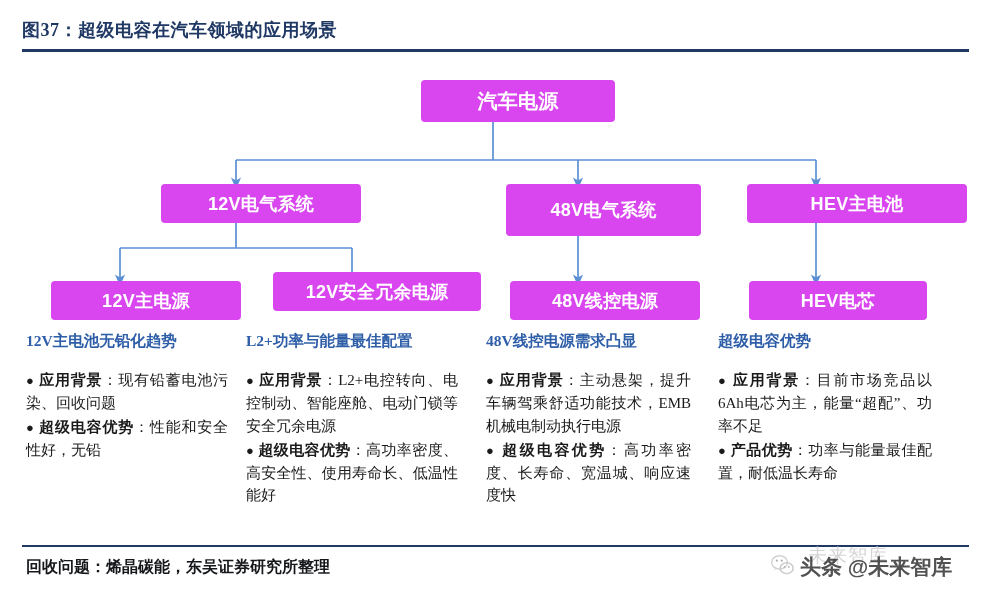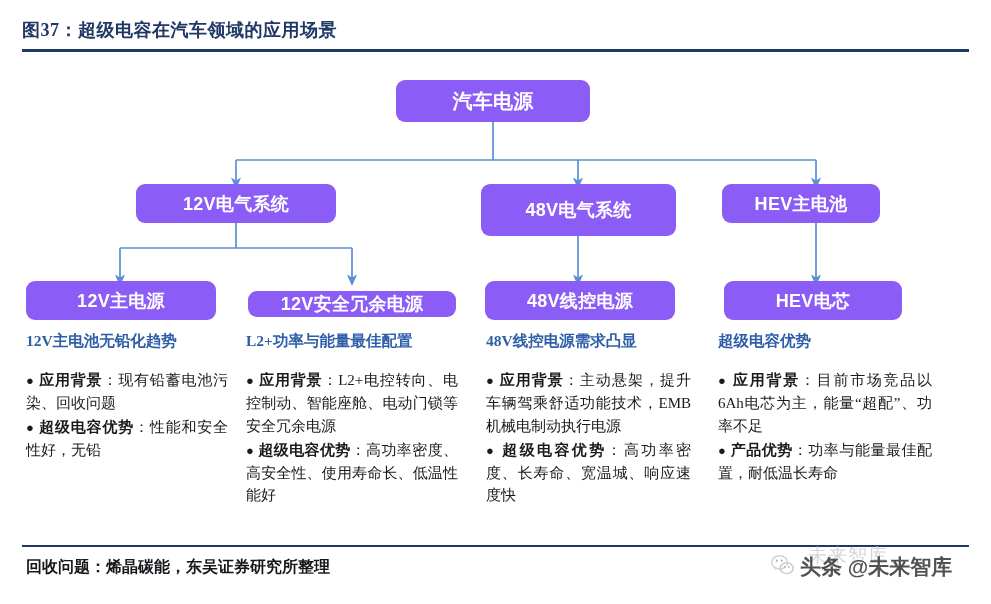--- a/index.html
+++ b/index.html
@@ -82,31 +82,32 @@
     font-family: "Liberation Sans", "DejaVu Sans", sans-serif;
     font-size: 19px;
     color: #d5d5d5;
     white-space: nowrap;
     letter-spacing: 1px;
   }
 
   
   .node {
     position: absolute;
-    background: #8b5cf6;
-    border-radius: 9px;
+    background: #d946ef;
+    border-radius: 4px;
     display: flex;
     align-items: center;
     justify-content: center;
     color: #ffffff;
     font-family: "Liberation Sans", "DejaVu Sans", sans-serif;
     font-size: 18px;
     font-weight: bold;
     white-space: nowrap;
     letter-spacing: 0.3px;
+    margin-left: 25px;
   }
   .node.lvl1 { font-size: 20px; }
   .node.lvl2 { font-size: 18px; }
   .node.lvl3 { font-size: 18px; }
 
   
   #connectors {
     position: absolute;
     left: 0; top: 0;
     width: 991px; height: 604px;
@@ -173,24 +174,24 @@
       <path d="M578,222 L578,281" marker-end="url(#arrow)"></path>
 
       <path d="M816,222 L816,281" marker-end="url(#arrow)"></path>
     </g>
   </svg>
 
   <div class="node lvl1" style="left:396px; top:80px; width:194px; height:42px;">汽车电源</div>
 
   <div class="node lvl2" style="left:136px; top:184px; width:200px; height:39px;">12V电气系统</div>
   <div class="node lvl2" style="left:481px; top:184px; width:195px; height:52px;">48V电气系统</div>
-  <div class="node lvl2" style="left:722px; top:184px; width:158px; height:39px;">HEV主电池</div>
+  <div class="node lvl2" style="left:722px; top:184px; width:220px; height:39px;">HEV主电池</div>
 
   <div class="node lvl3" style="left:26px; top:281px; width:190px; height:39px;">12V主电源</div>
-  <div class="node lvl3" style="left:248px; top:291px; width:208px; height:26px;">12V安全冗余电源</div>
+  <div class="node lvl3" style="left:248px; top:272px; width:208px; height:39px;">12V安全冗余电源</div>
   <div class="node lvl3" style="left:485px; top:281px; width:190px; height:39px;">48V线控电源</div>
   <div class="node lvl3" style="left:724px; top:281px; width:178px; height:39px;">HEV电芯</div>
 
   <div class="col" style="left:26px; top:330px; width:202px;">
     <div class="col-head">12V主电池无铅化趋势</div>
     <div class="col-body">
       <div class="bullet-item">
         <span class="dot">●</span>
         <span class="lead">应用背景</span><span>：</span><span>现有铅蓄电池污染、回收问题</span>
       </div>

